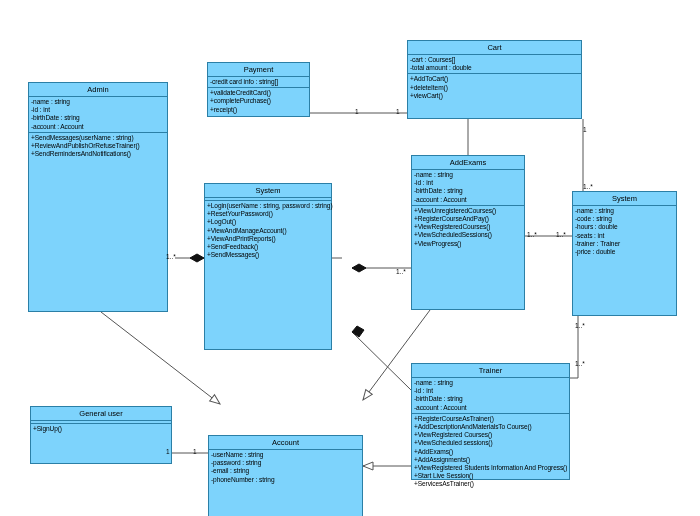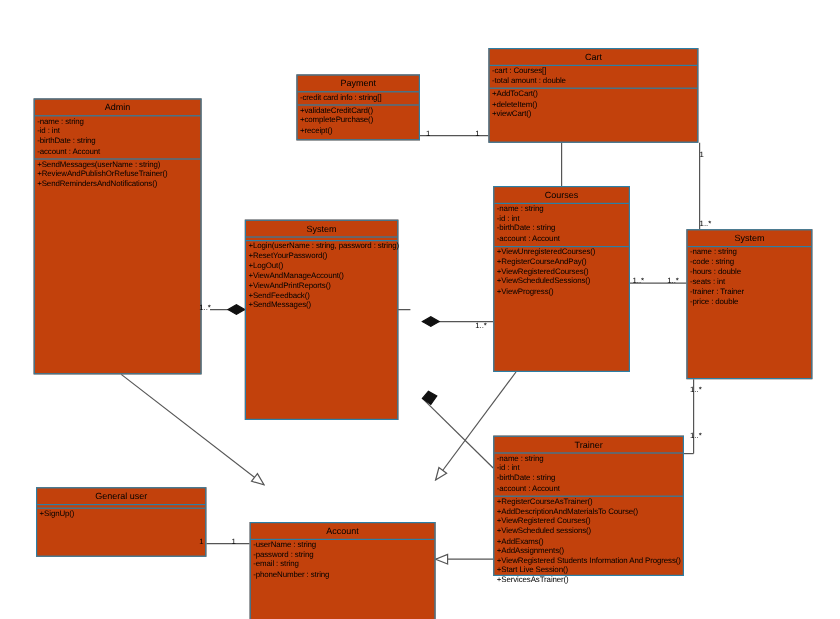--- a/index.html
+++ b/index.html
@@ -6,21 +6,21 @@
   #canvas{
     position:relative;
     width:700px;height:516px;
     background:#ffffff;
     font-family:"Liberation Sans", sans-serif;
     overflow:hidden;
   }
   svg.edges{position:absolute;left:0;top:0;width:700px;height:516px;}
   .umlclass{
     position:absolute;
-    background:#c2410c;
+    background:#7dd3fc;
     border:1px solid #2b7fa6;
     box-sizing:border-box;
     z-index:5;
   }
   .cls-title{
     text-align:center;
     font-size:7.5px;
     color:#000;
     padding:2px 0 2px 0;
     border-bottom:1px solid #2b7fa6;
@@ -95,21 +95,21 @@
         <div class="memline">-id : int</div>
         <div class="memline">-birthDate : string</div>
         <div class="memline">-account  : Account</div>
       </div>
       <div class="cls-ops">
         <div class="memline">+SendMessages(userName : string)</div>
         <div class="memline">+ReviewAndPublishOrRefuseTrainer()</div>
         <div class="memline">+SendRemindersAndNotifications()</div>
       </div>
     </div>
-    <div class="umlclass" style="left: 207px; top: 62px; width: 103px; height: 55px; margin-left: 40px;">
+    <div class="umlclass" style="left: 207px; top: 62px; width: 103px; height: 55px;">
       <div class="cls-title">Payment</div>
       <div class="cls-attrs">
         <div class="memline">-credit card info : string[]</div>
       </div>
       <div class="cls-ops">
         <div class="memline">+validateCreditCard()</div>
         <div class="memline">+completePurchase()</div>
         <div class="memline">+receipt()</div>
       </div>
     </div>
@@ -132,21 +132,21 @@
         <div class="memline">+Login(userName : string, password : string)</div>
         <div class="memline">+ResetYourPassword()</div>
         <div class="memline">+LogOut()</div>
         <div class="memline">+ViewAndManageAccount()</div>
         <div class="memline">+ViewAndPrintReports()</div>
         <div class="memline">+SendFeedback()</div>
         <div class="memline">+SendMessages()</div>
       </div>
     </div>
     <div class="umlclass" style="left: 411px; top: 155px; width: 114px; height: 155px;">
-      <div class="cls-title">Courses</div>
+      <div class="cls-title">AddExams</div>
       <div class="cls-attrs">
         <div class="memline">-name : string</div>
         <div class="memline">-id : int</div>
         <div class="memline">-birthDate : string</div>
         <div class="memline">-account : Account</div>
       </div>
       <div class="cls-ops">
         <div class="memline">+ViewUnregisteredCourses()</div>
         <div class="memline">+RegisterCourseAndPay()</div>
         <div class="memline">+ViewRegisteredCourses()</div>

